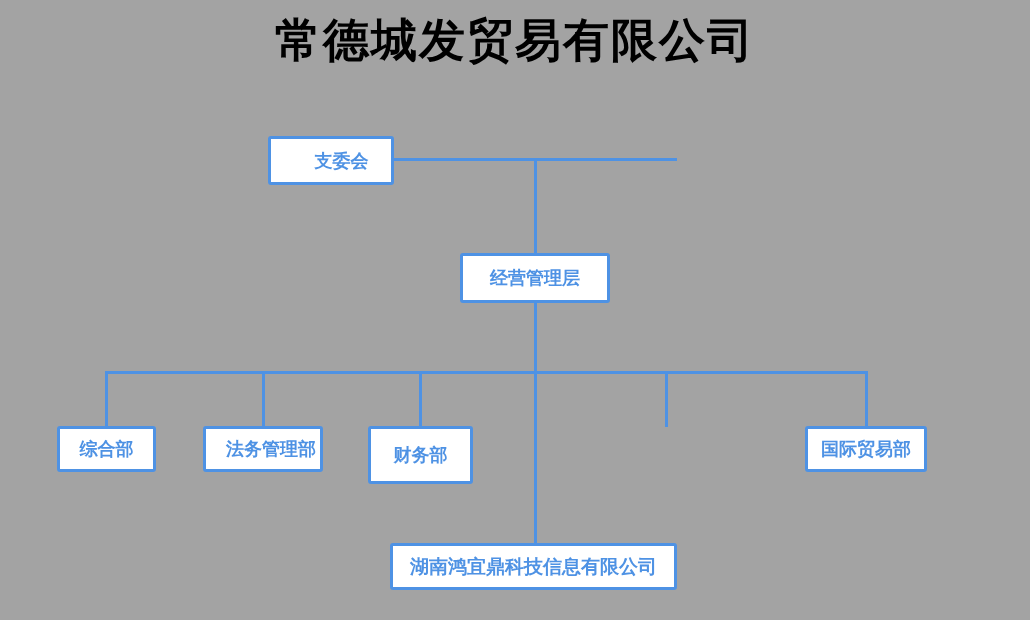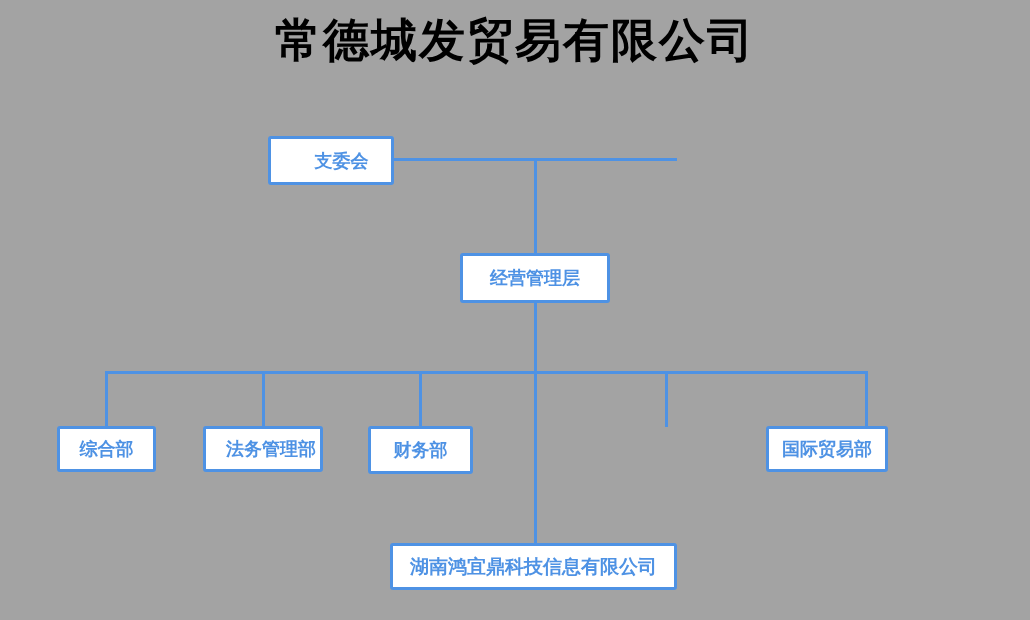--- a/index.html
+++ b/index.html
@@ -47,23 +47,23 @@
     background: #4e92e4;
     z-index: 1;
   }
 
   
   .n-zhiweihui   { left: 268px; top: 136px; width: 126px; height: 49px; padding-left: 21px; }
   .n-dongshihui  { left: 675px; top: 136px; width: 126px; height: 49px; }
   .n-jingying    { left: 460px; top: 253px; width: 150px; height: 50px; }
   .n-zonghe      { left:  57px; top: 426px; width:  99px; height: 46px; }
   .n-fawu        { left: 203px; top: 426px; width: 120px; height: 46px; padding-left: 16px; }
-  .n-caiwu       { left: 368px; top: 426px; width: 105px; height: 48px; }
+  .n-caiwu       { left: 368px; top: 426px; width: 105px; height: 58px; }
   .n-guonei      { left: 605px; top: 426px; width: 122px; height: 46px; }
-  .n-guoji       { left: 766px; top: 426px; width: 122px; height: 46px; }
+  .n-guoji       { left: 805px; top: 426px; width: 122px; height: 46px; }
   .n-subsidiary  { left: 390px; top: 543px; width: 287px; height: 47px; font-size: 19px; }
 
   
   .l-top-h       { left: 394px; top: 158px; width: 283px; height: 3px; }
   .l-trunk-top   { left: 534px; top: 158px; width: 3px;   height: 96px; }
   .l-trunk-mid   { left: 534px; top: 302px; width: 3px;   height: 72px; }
   .l-dist-h      { left: 105px; top: 371px; width: 763px; height: 3px; }
   .l-drop-1      { left: 105px; top: 371px; width: 3px;   height: 56px; }
   .l-drop-2      { left: 262px; top: 371px; width: 3px;   height: 56px; }
   .l-drop-3      { left: 419px; top: 371px; width: 3px;   height: 56px; }

